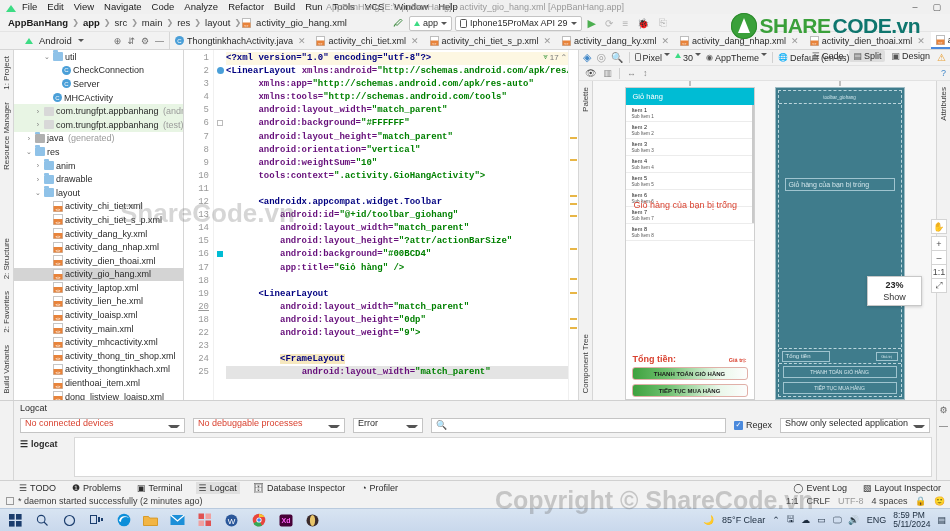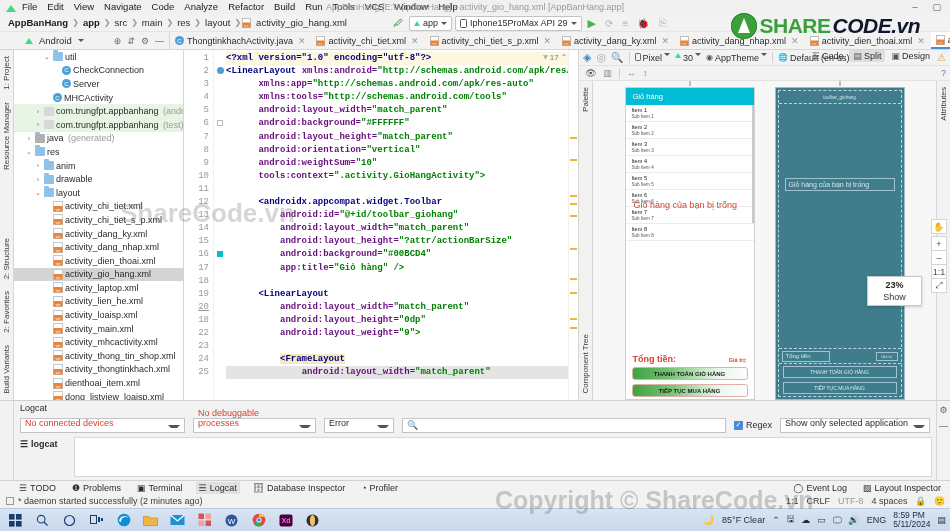--- a/index.html
+++ b/index.html
@@ -39,21 +39,21 @@
   .caret { width:0;height:0;border-left:3px solid transparent;border-right:3px solid transparent;border-top:3.5px solid #555; }
   .runicon { color:#4caf50; font-size:11px; }
   .icodim { color:#b4b4b4; font-size:10px; }
   .icobug { color:#3d8b40; font-size:10px; }
 
   
   .scLogo { position:absolute; right:30px; top:-1px; display:flex; align-items:center; gap:2px; z-index:30; }
   .scLogo .circ { width:26px;height:26px;border-radius:50%;background:#3aa03a; position:relative; box-shadow:0 0 0 1px #2d8a2d inset;}
   .scLogo .circ:after{content:"";position:absolute;left:7px;top:5px;width:0;height:0;border-left:6px solid transparent;border-right:6px solid transparent;border-bottom:15px solid #fff;}
   .scLogo .t1 { font-size:21px; font-weight:bold; color:#3aa03a; letter-spacing:-0.5px;}
-  .scLogo .t2 { font-size:21px; font-weight:bold; color:#0f172a; letter-spacing:-0.5px;font-style:italic;}
+  .scLogo .t2 { font-size:21px; font-weight:bold; color:#0f766e; letter-spacing:-0.5px;}
 
   
   .tabsrow { height:18px; background:#f2f2f2; display:flex; align-items:stretch; flex:none; border-bottom:1px solid #d6d6d6; }
   .projpanelhdr { width:170px; display:flex; align-items:center; gap:6px; padding-left:25px; font-size:9.5px; border-right:1px solid #d6d6d6;}
   .projpanelhdr .droid { width:0;height:0;border-left:4px solid transparent;border-right:4px solid transparent;border-bottom:6px solid #3ddc84;}
   .phicons { margin-left:auto; display:flex; gap:6px; padding-right:5px; color:#6e6e6e; font-size:9px;}
   .tabs { flex:1; display:flex; align-items:stretch; overflow:hidden;}
   .tab { display:flex; align-items:center; gap:3px; padding:0 5px; font-size:9px; white-space:nowrap; border-right:1px solid transparent; position:relative;}
   .tab.active { background:#fff; border-bottom:2px solid #4a89dc; }
   .tab .x { color:#9a9a9a; font-size:9px; margin-left:2px;}
@@ -809,21 +809,21 @@
 
   <div class="logcat">
     <div style="width:14px;border-right:1px solid #d6d6d6;"></div>
     <div class="lc-main">
       <div class="lc-title">Logcat</div>
       <div class="lc-ctrls">
         <div class="lc-combo" style="width:165px">
           <span class="cv">No connected devices</span>
           <span class="car caret"></span>
         </div>
-        <div class="lc-combo" style="width:123px">
+        <div class="lc-combo" style="width:152px">
           <span class="cv">No debuggable processes</span>
           <span class="car caret"></span>
         </div>
         <div class="lc-combo" style="width:70px">
           <span class="cv dark">Error</span>
           <span class="car caret"></span>
         </div>
         <div class="lc-search">
           <span>🔍</span>
           <span></span>

